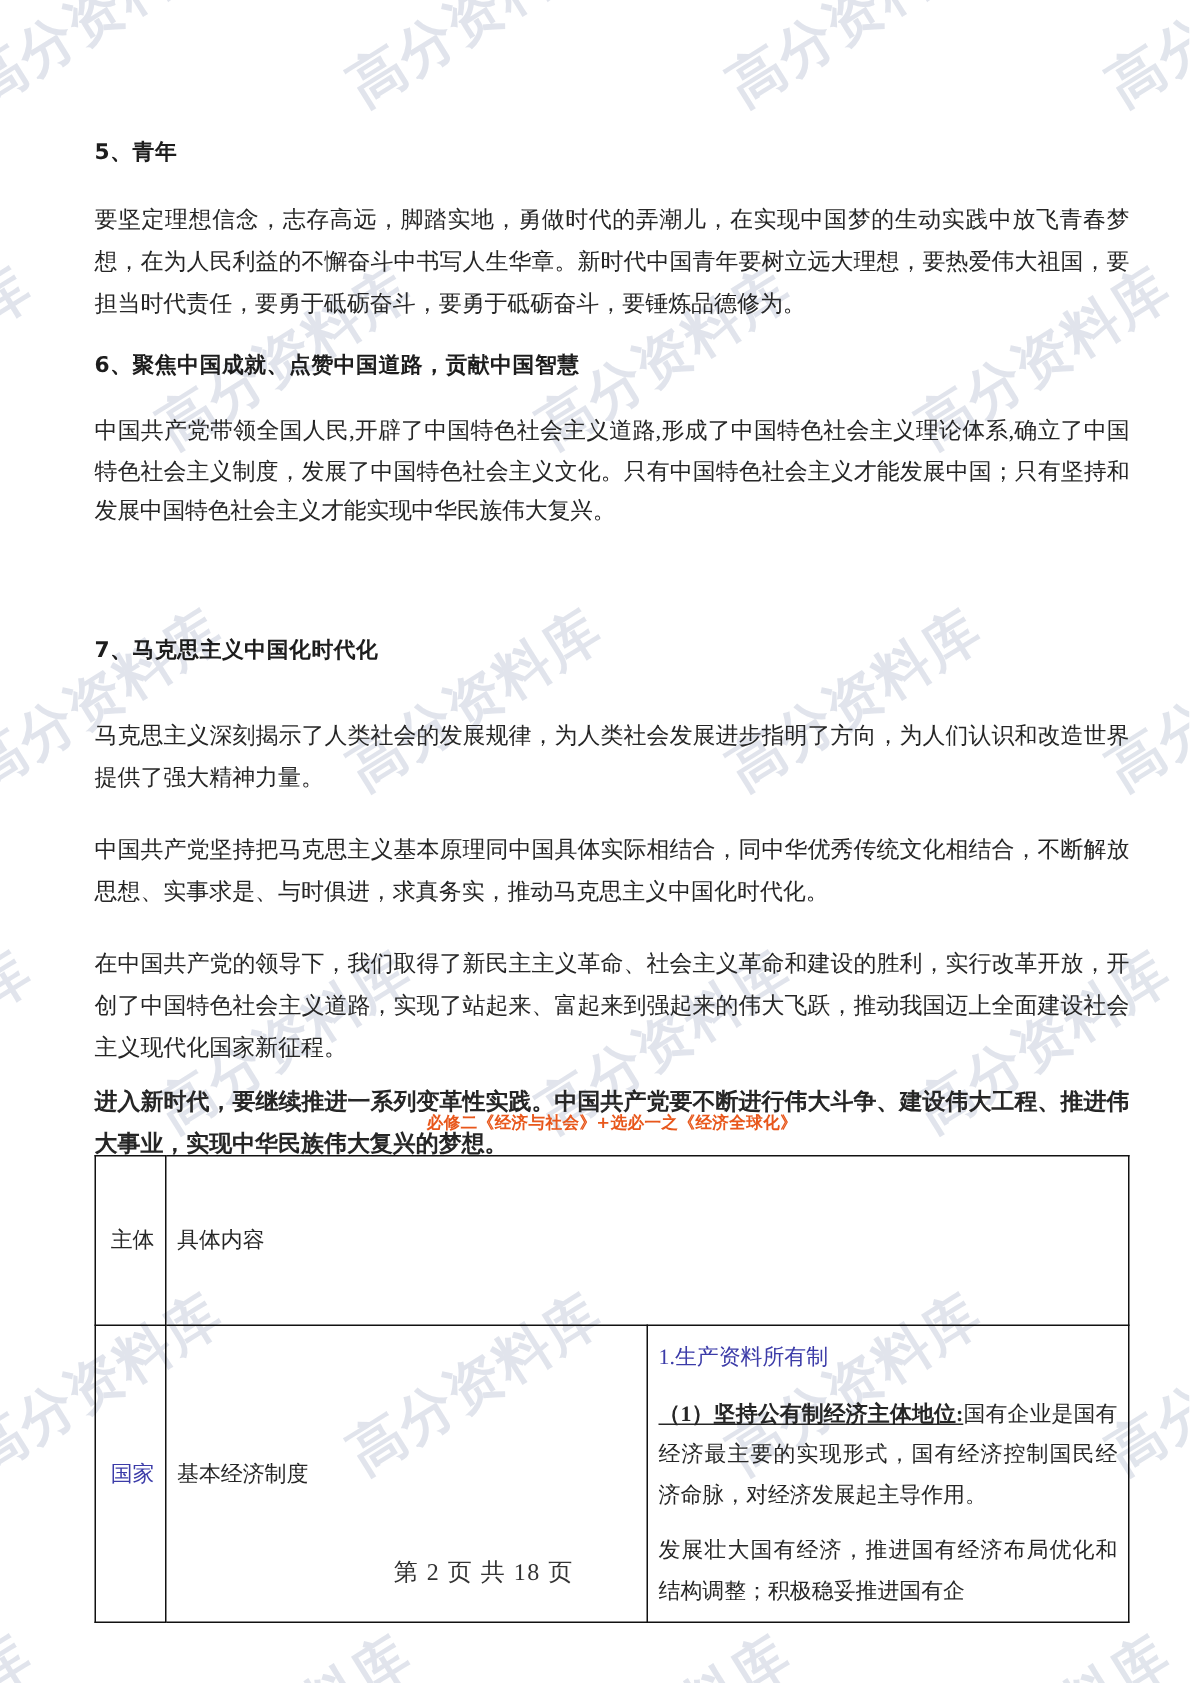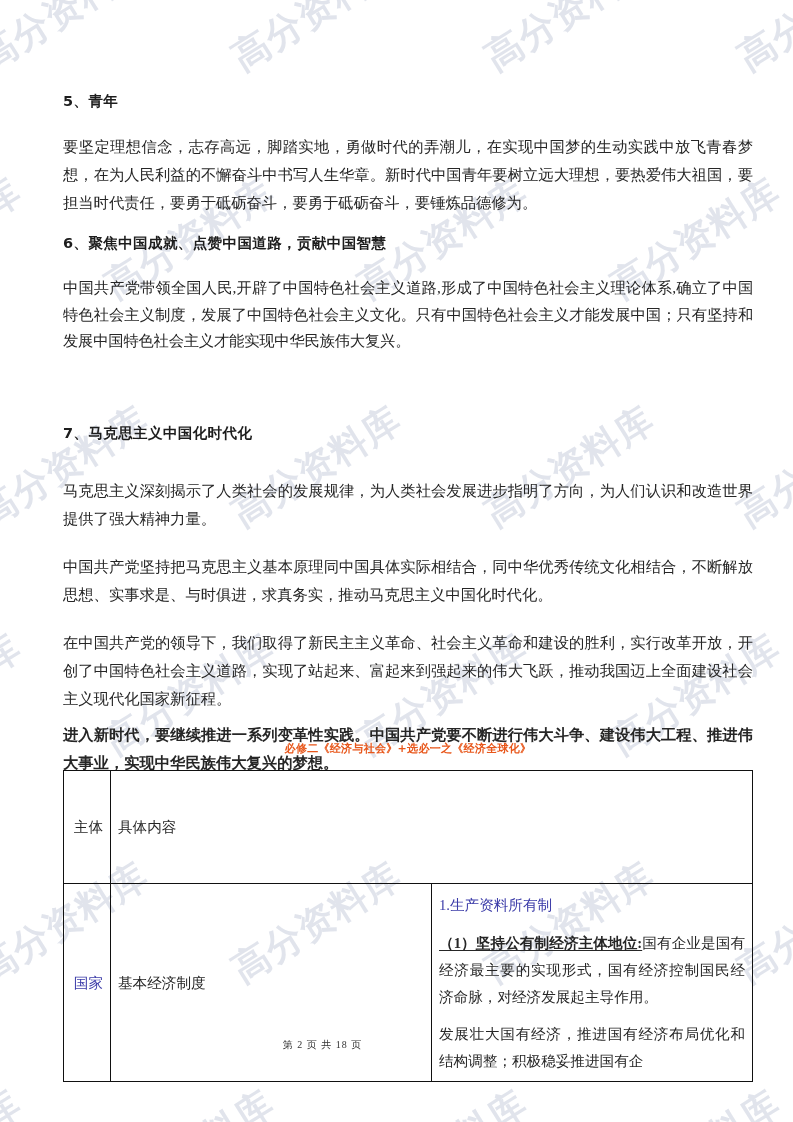--- a/index.html
+++ b/index.html
@@ -145,21 +145,21 @@
   .spacer-sm { height: 10px; }
 
   
   .page-footer {
     position: absolute;
     left: 0;
     top: 1038px;
     width: 645px;
     text-align: center;
     font-family: "Liberation Serif", "DejaVu Serif", serif;
-    font-size: 10px;
+    font-size: 16px;
     color: #333333;
     letter-spacing: 1px;
     z-index: 1;
   }
   .page-footer .num { font-weight: 400; }
 </style>
 </head>
 <body>
 
 <div id="page">

